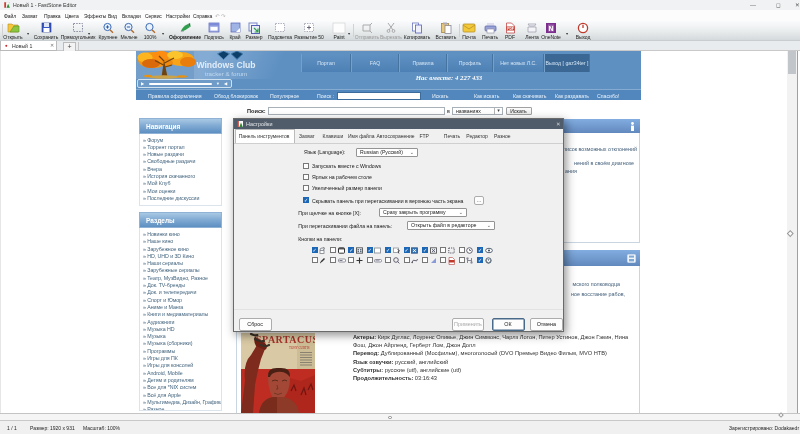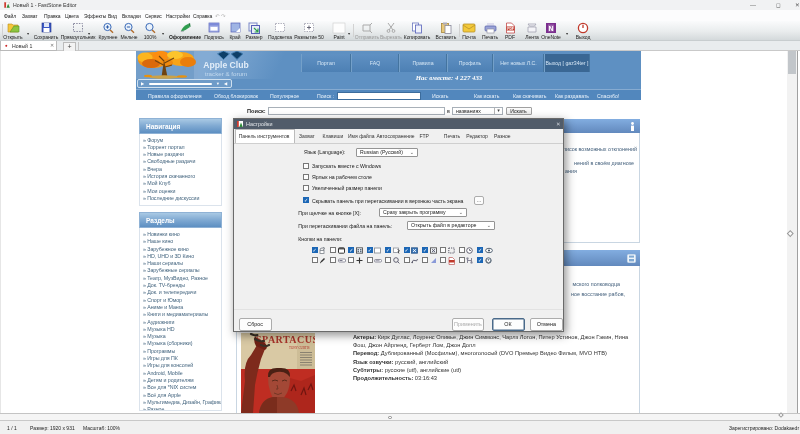--- a/index.html
+++ b/index.html
@@ -261,21 +261,21 @@
       <path d="M28.5 12 L38 7 M27.5 14 L19 9.5 M29 16 L36 14 M28 10 L23 5" stroke="#6e4310" stroke-width="1.1" fill="none"></path>
       <ellipse cx="28" cy="26" rx="15" ry="1.8" fill="#caa24a"></ellipse>
       <ellipse cx="12" cy="25" rx="4" ry="1.2" fill="#e8920f"></ellipse>
       <ellipse cx="46" cy="25.5" rx="5" ry="1.2" fill="#e8920f"></ellipse>
     </svg>
 
     <svg class="a" style="left:81px;top:0" width="27" height="9" viewBox="0 0 27 9">
       <path d="M6.5 0 L12.5 2.8 L6.5 8.4 L0.5 2.8 Z" fill="#0e3f68" stroke="#4a82b4" stroke-width=".9"></path>
       <path d="M20 0 L26 2.8 L20 8.4 L14 2.8 Z" fill="#0e3f68" stroke="#4a82b4" stroke-width=".9"></path>
     </svg>
-    <div class="t" style="left:25px;top:9px;width:130px;text-align:center;font-size:8.6px;font-weight:bold;color:#e2edf8;letter-spacing:0px">Apple Club</div>
+    <div class="t" style="left:25px;top:9px;width:130px;text-align:center;font-size:8.6px;font-weight:bold;color:#e2edf8;letter-spacing:0px">Windows Club</div>
     <div class="t" style="left:25px;top:19px;width:130px;text-align:center;font-size:6.2px;color:#c2d9ee">tracker &amp; forum</div>
 
     <div class="a" style="left:1px;top:28px;width:95px;height:9px;border:1px solid #cfe0ef;border-radius:2px;background:rgba(255,255,255,.1)">
       <span class="a" style="left:3px;top:1.2px;color:#fff;font-size:4.2px">▶</span>
       <div class="a" style="left:11px;top:2.8px;width:63px;height:2.4px;background:#fff;border-radius:2px"></div>
       <span class="a" style="left:78px;top:1.5px;color:#fff;font-size:3.8px">▼</span>
       <span class="a" style="left:86px;top:1.2px;color:#fff;font-size:4.2px">◀</span>
     </div>
 
     <div id="navbtns">

